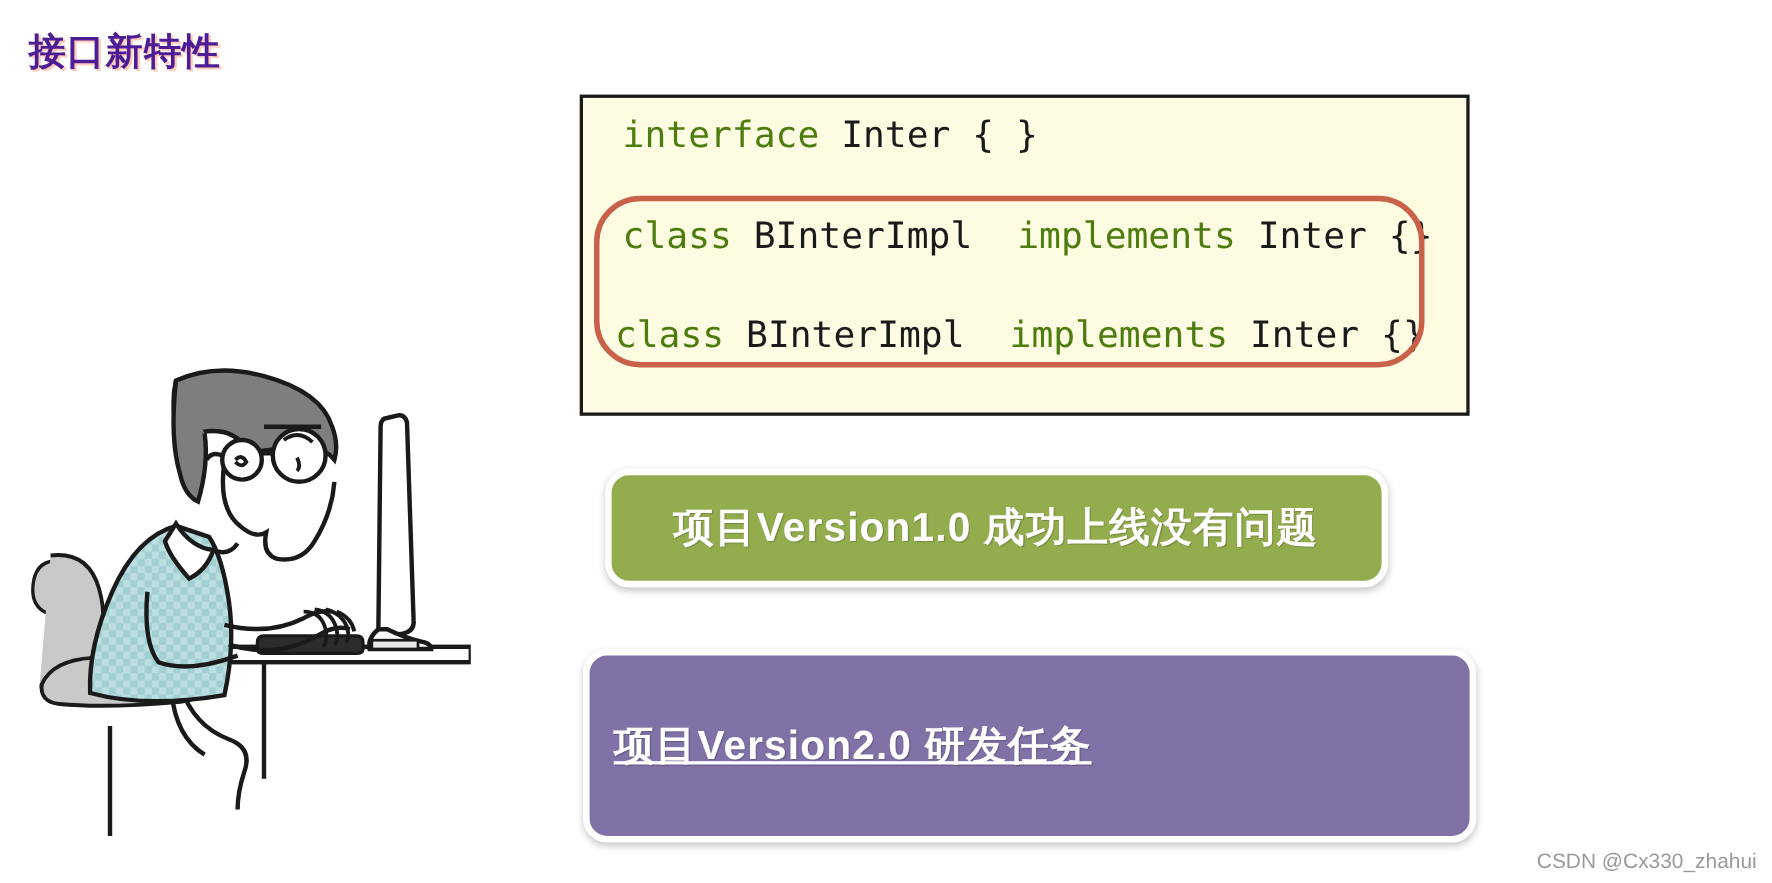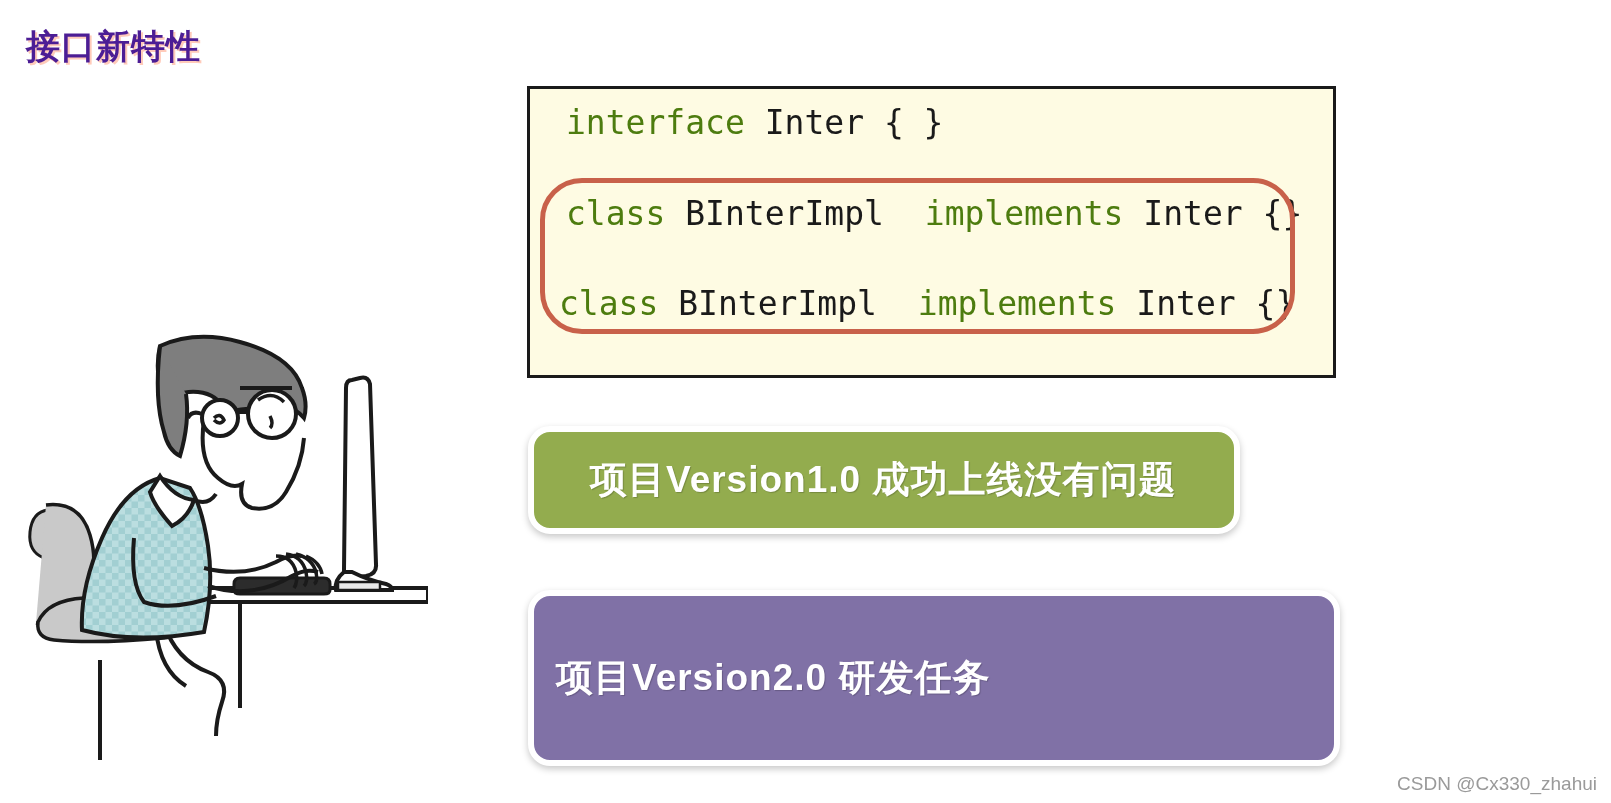--- a/index.html
+++ b/index.html
@@ -78,40 +78,42 @@
     box-sizing: border-box;
     border-radius: 22px;
     color: #FFFFFF;
     font-weight: bold;
     border: 6px solid #FFFFFF;
     box-shadow: 0 3px 7px rgba(0,0,0,0.22);
     display: flex;
     flex-direction: column;
     justify-content: center;
     text-shadow: 1px 1px 1px rgba(0,0,0,0.20);
+    margin-left: 22px;
   }
   #callout-green {
     left: 528px;
     top: 426px;
     width: 712px;
     height: 108px;
     background: #93AC4E;
     font-size: 37px;
     padding-left: 56px;
     letter-spacing: 1px;
   }
   #callout-purple {
-    left: 528px;
+    left: 508px;
     top: 590px;
     width: 812px;
     height: 176px;
     background: #8071A6;
     font-size: 37px;
     padding-left: 22px;
     letter-spacing: 1px;
+    text-decoration: underline;
   }
   #callout-purple .callout-line { line-height: 1.28; white-space: nowrap; }
   #callout-green .callout-line  { white-space: nowrap; }
 
   
   #watermark {
     position: absolute;
     right: 14px;
     bottom: 8px;
     font-size: 19px;

